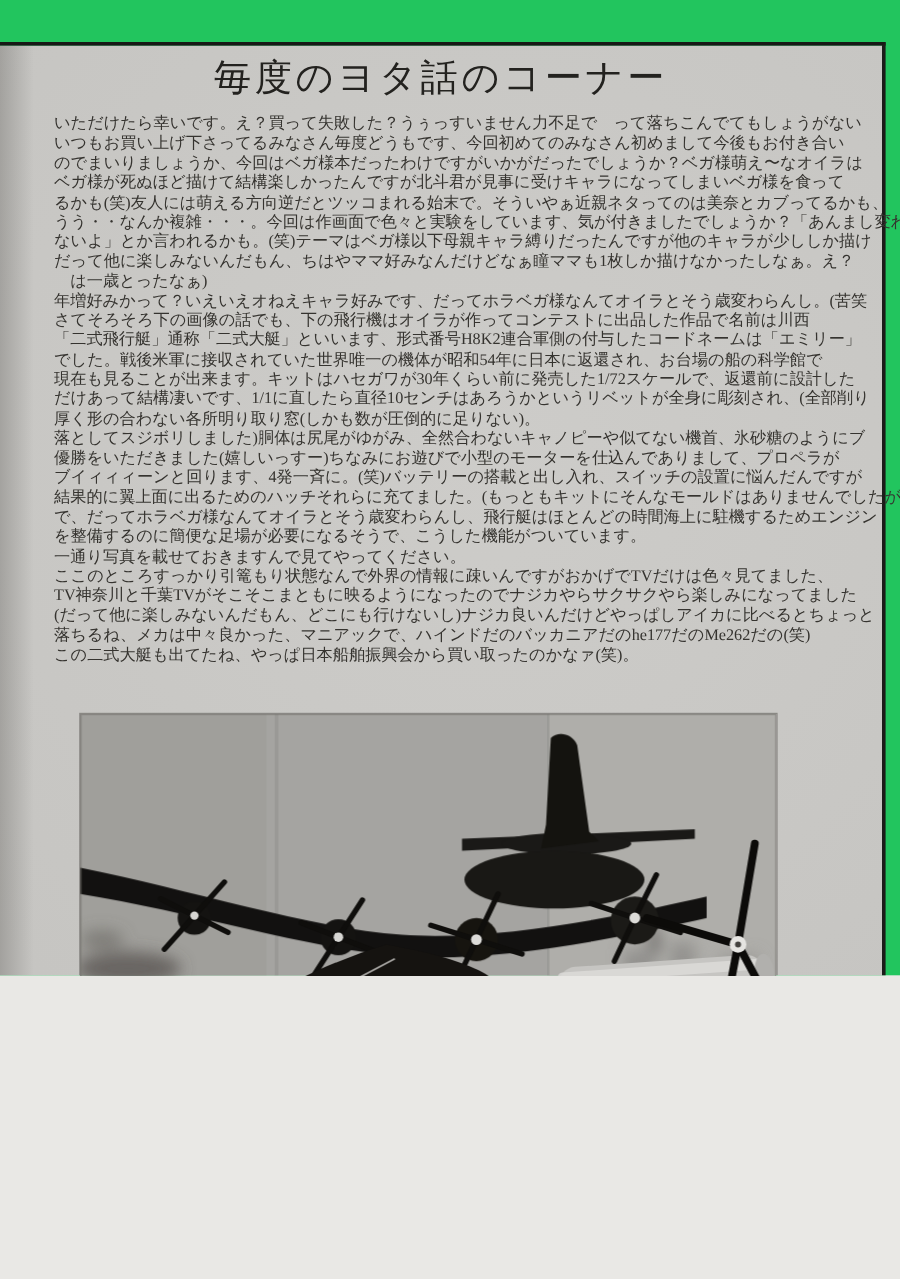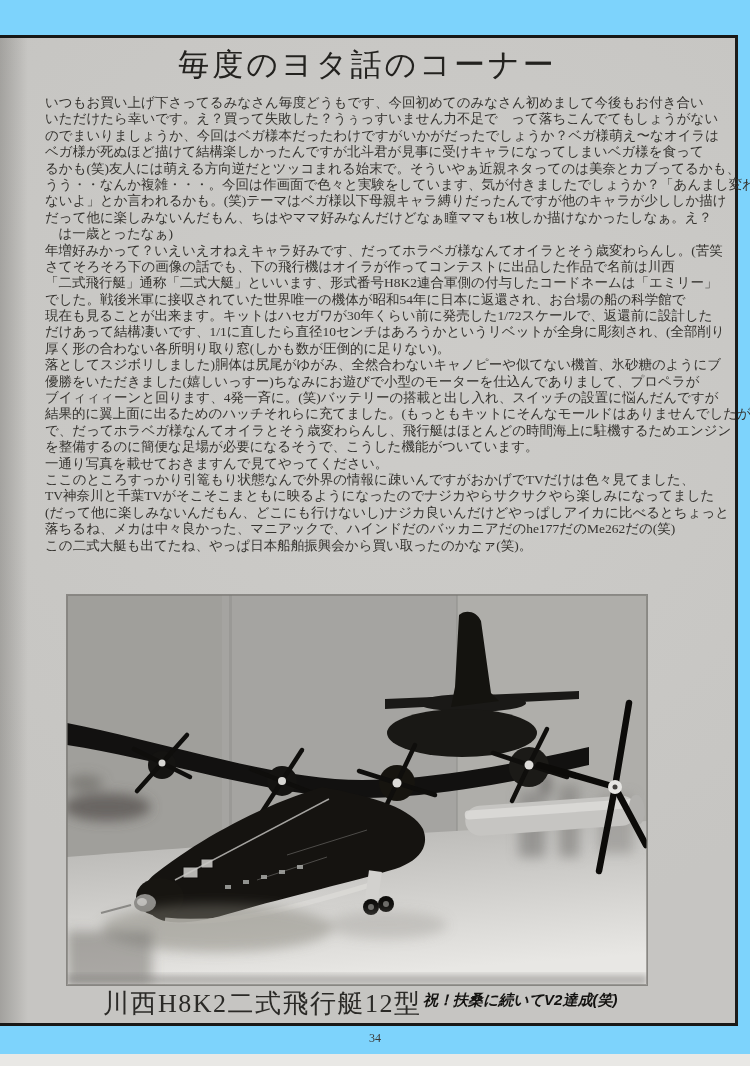--- a/index.html
+++ b/index.html
@@ -1,16 +1,16 @@
 <!DOCTYPE html>
 <html><head>
 <meta charset="utf-8">
 <style>
   html,body{margin:0;padding:0;background:#e9e8e5;}
-  .canvas{position:relative;width:750px;height:1054px;background:#7dd3fc;overflow:hidden;
+  .canvas{position:relative;width:750px;height:813px;background:#22c55e;overflow:hidden;
           font-family:"Liberation Serif",serif;}
   .page{position:absolute;left:0;top:35px;width:735px;height:985px;
         background:radial-gradient(circle at 55% 35%, #cdccc9, #c6c5c2 75%);
         border-top:3px solid #181816;border-right:3px solid #1c1c1a;border-bottom:3px solid #181816;}
   .left-shadow{position:absolute;left:0;top:0;width:28px;height:100%;
         background:linear-gradient(90deg, rgba(80,78,74,.30), rgba(80,78,74,0));pointer-events:none;}
   .title{position:absolute;top:6px;left:0;width:100%;margin:0;text-align:center;
         font-weight:400;font-size:31px;letter-spacing:3px;color:#23221f;}
   .body-text{position:absolute;top:57px;left:45px;width:640px;color:#35332f;}
   .body-text .line{height:16.4px;line-height:16.4px;font-size:13.5px;white-space:pre;overflow:visible;}
@@ -25,22 +25,22 @@
   .bottom-rule{position:absolute;top:1059px;left:0;width:750px;height:1px;background:#a9a7a4;}
 </style>
 </head>
 <body>
 
 <div class="canvas">
   <div class="page">
     <div class="left-shadow"></div>
     <h1 class="title">毎度のヨタ話のコーナー</h1>
     <div class="body-text">
+        <div class="line">いただけたら幸いです。え？買って失敗した？うぅっすいません力不足で　って落ちこんでてもしょうがない</div>
         <div class="line">いつもお買い上げ下さってるみなさん毎度どうもです、今回初めてのみなさん初めまして今後もお付き合い</div>
-        <div class="line">いただけたら幸いです。え？買って失敗した？うぅっすいません力不足で　って落ちこんでてもしょうがない</div>
         <div class="line">のでまいりましょうか、今回はベガ様本だったわけですがいかがだったでしょうか？ベガ様萌え〜なオイラは</div>
         <div class="line">ベガ様が死ぬほど描けて結構楽しかったんですが北斗君が見事に受けキャラになってしまいベガ様を食って</div>
         <div class="line">るかも(笑)友人には萌える方向逆だとツッコまれる始末で。そういやぁ近親ネタってのは美奈とカブってるかも、</div>
         <div class="line">うう・・なんか複雑・・・。今回は作画面で色々と実験をしています、気が付きましたでしょうか？「あんまし変わら</div>
         <div class="line">ないよ」とか言われるかも。(笑)テーマはベガ様以下母親キャラ縛りだったんですが他のキャラが少ししか描け</div>
         <div class="line">だって他に楽しみないんだもん、ちはやママ好みなんだけどなぁ瞳ママも1枚しか描けなかったしなぁ。え？</div>
         <div class="line">　は一歳とったなぁ)</div>
         <div class="line">年増好みかって？いえいえオねえキャラ好みです、だってホラベガ様なんてオイラとそう歳変わらんし。(苦笑</div>
         <div class="line">さてそろそろ下の画像の話でも、下の飛行機はオイラが作ってコンテストに出品した作品で名前は川西</div>
         <div class="line">「二式飛行艇」通称「二式大艇」といいます、形式番号H8K2連合軍側の付与したコードネームは「エミリー」</div>

